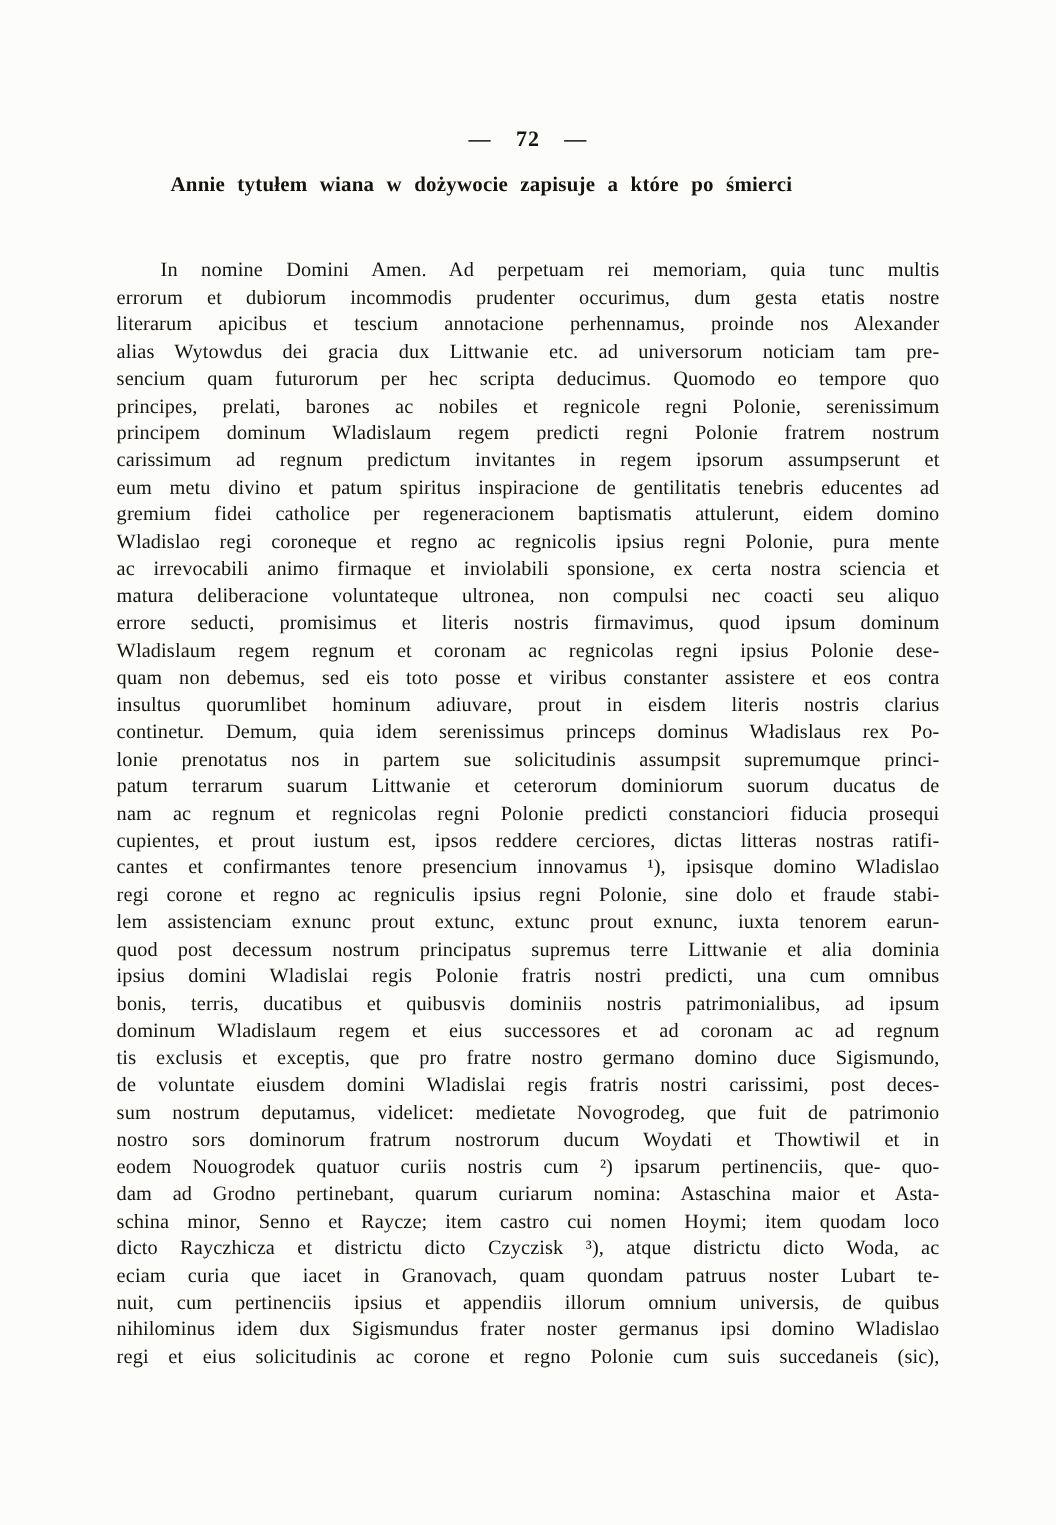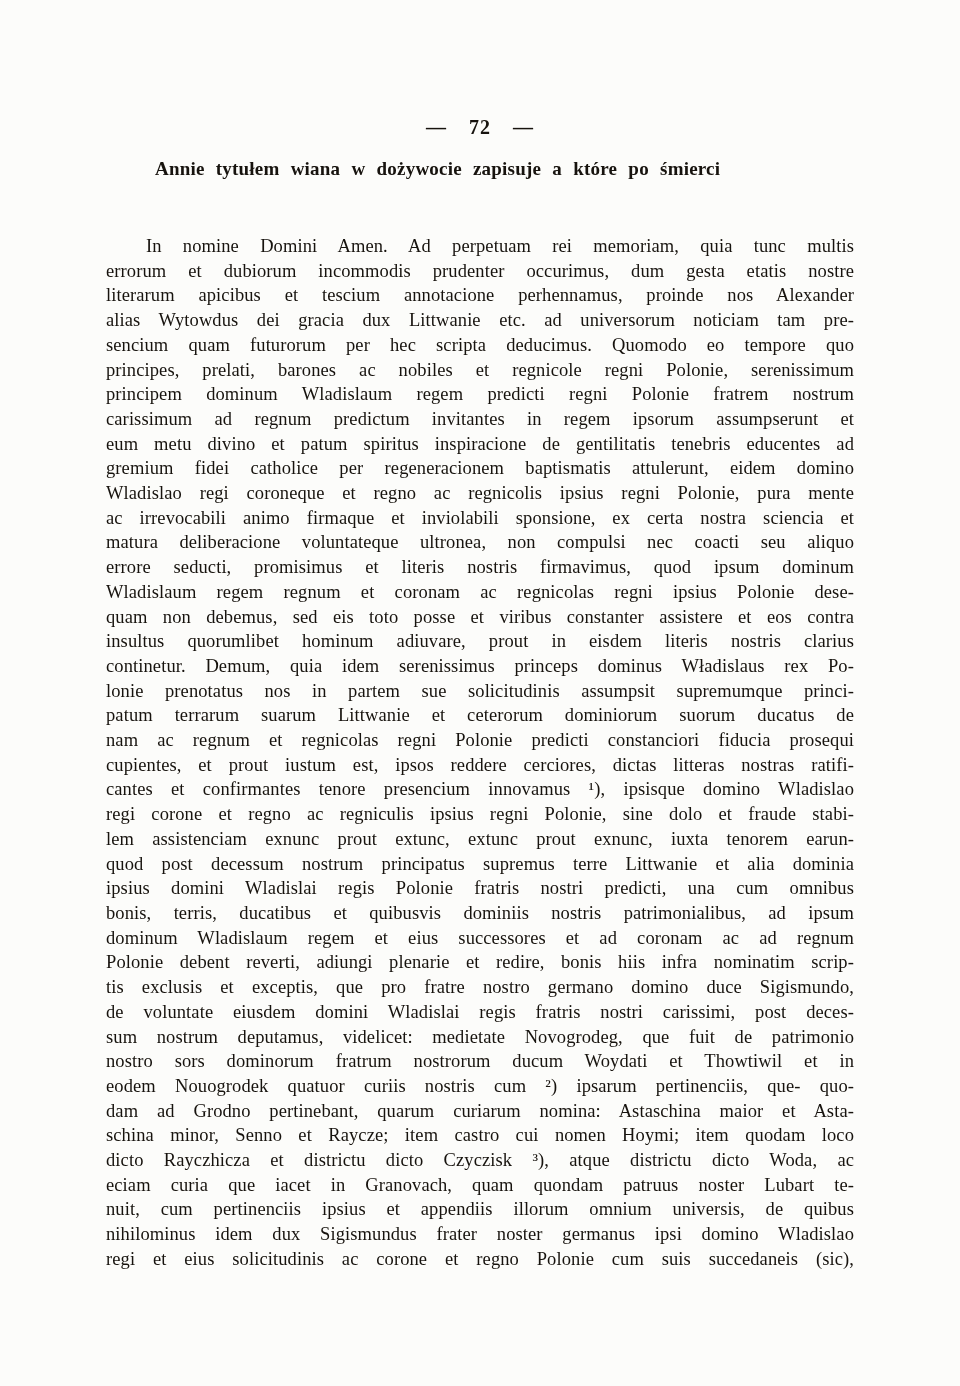--- a/index.html
+++ b/index.html
@@ -98,21 +98,20 @@
       <div class="text-line">patum terrarum suarum Littwanie et ceterorum dominiorum suorum ducatus de</div>
       <div class="text-line">nam ac regnum et regnicolas regni Polonie predicti constanciori fiducia prosequi</div>
       <div class="text-line">cupientes, et prout iustum est, ipsos reddere cerciores, dictas litteras nostras ratifi-</div>
       <div class="text-line">cantes et confirmantes tenore presencium innovamus ¹), ipsisque domino Wladislao</div>
       <div class="text-line">regi corone et regno ac regniculis ipsius regni Polonie, sine dolo et fraude stabi-</div>
       <div class="text-line">lem assistenciam exnunc prout extunc, extunc prout exnunc, iuxta tenorem earun-</div>
       <div class="text-line">quod post decessum nostrum principatus supremus terre Littwanie et alia dominia</div>
       <div class="text-line">ipsius domini Wladislai regis Polonie fratris nostri predicti, una cum omnibus</div>
       <div class="text-line">bonis, terris, ducatibus et quibusvis dominiis nostris patrimonialibus, ad ipsum</div>
       <div class="text-line">dominum Wladislaum regem et eius successores et ad coronam ac ad regnum</div>
-      <div class="text-line">Polonie debent reverti, adiungi plenarie et redire, bonis hiis infra nominatim scrip-</div>
       <div class="text-line">tis exclusis et exceptis, que pro fratre nostro germano domino duce Sigismundo,</div>
       <div class="text-line">de voluntate eiusdem domini Wladislai regis fratris nostri carissimi, post deces-</div>
       <div class="text-line">sum nostrum deputamus, videlicet: medietate Novogrodeg, que fuit de patrimonio</div>
       <div class="text-line">nostro sors dominorum fratrum nostrorum ducum Woydati et Thowtiwil et in</div>
       <div class="text-line">eodem Nouogrodek quatuor curiis nostris cum ²) ipsarum pertinenciis, que- quo-</div>
       <div class="text-line">dam ad Grodno pertinebant, quarum curiarum nomina: Astaschina maior et Asta-</div>
       <div class="text-line">schina minor, Senno et Raycze; item castro cui nomen Hoymi; item quodam loco</div>
       <div class="text-line">dicto Rayczhicza et districtu dicto Czyczisk ³), atque districtu dicto Woda, ac</div>
       <div class="text-line">eciam curia que iacet in Granovach, quam quondam patruus noster Lubart te-</div>
       <div class="text-line">nuit, cum pertinenciis ipsius et appendiis illorum omnium universis, de quibus</div>

